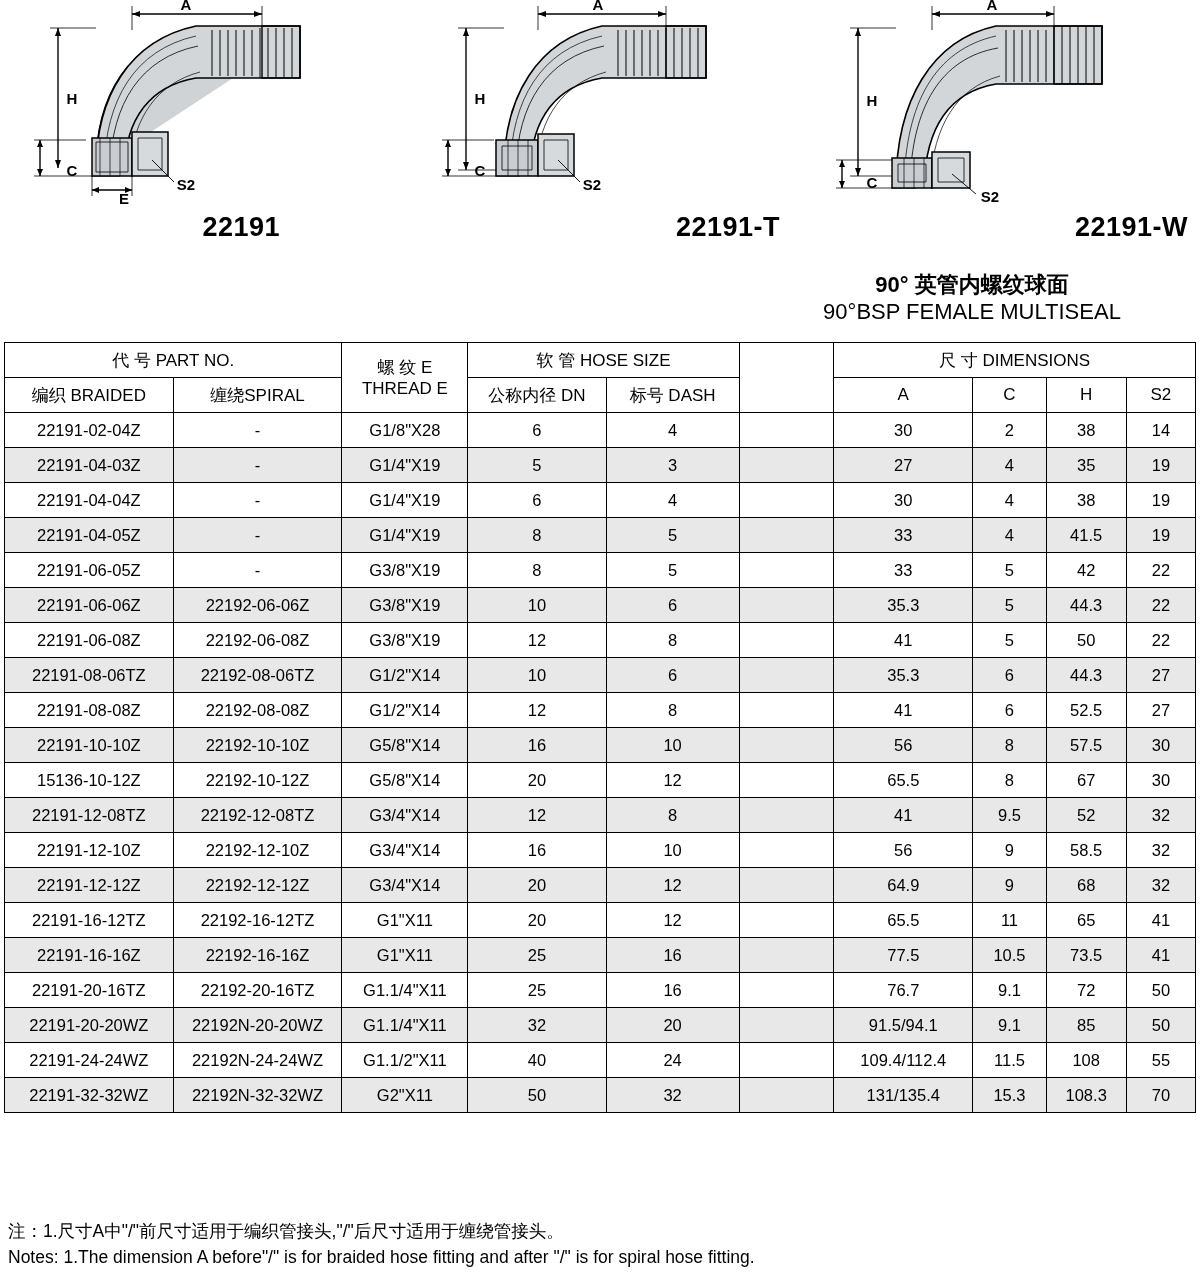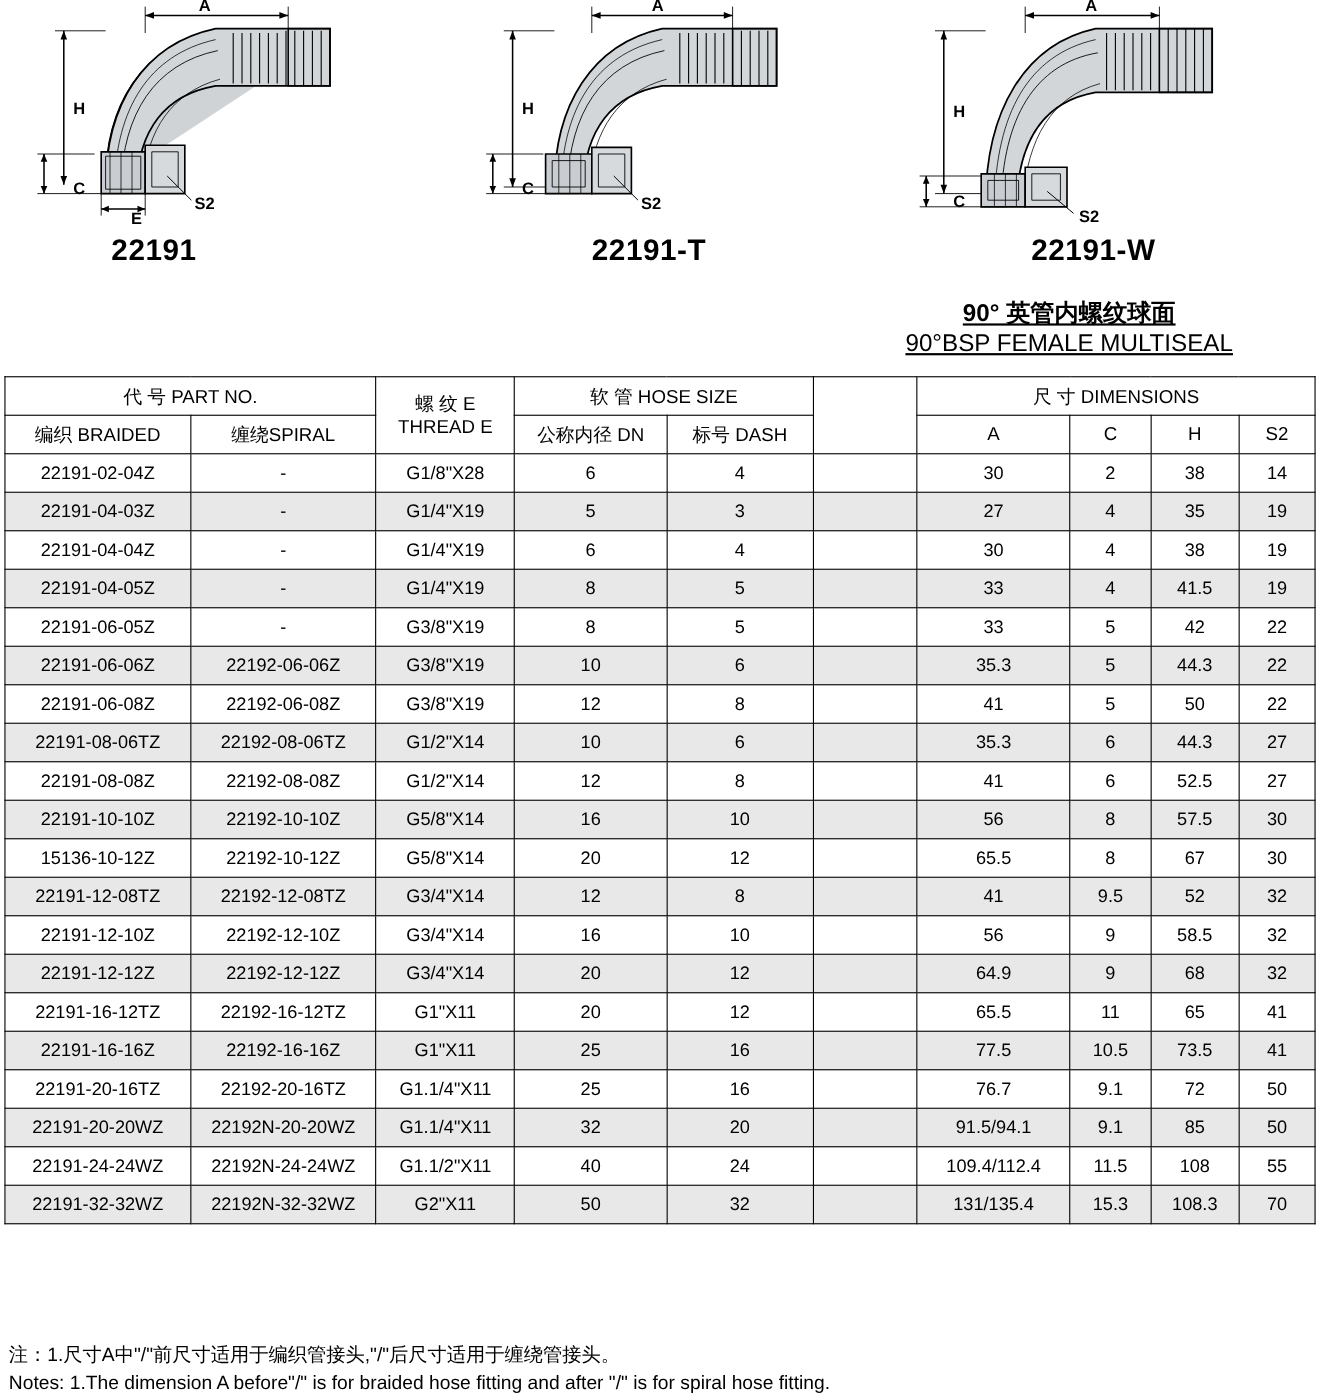--- a/index.html
+++ b/index.html
@@ -33,37 +33,36 @@
     top: 0;
     left: 0;
     right: 0;
     height: 212px;
   }
   .dwg-label {
     position: absolute;
     top: 212px;
     left: 0;
     right: 0;
-    text-align: center;
+    text-align: right;
     font-size: 27px;
     font-weight: bold;
     letter-spacing: 0.5px;
   }
   .dwg-label.c1 { padding-right: 120px; }
   .dwg-label.c2 { padding-right: 20px; }
   .dwg-label.c3 { padding-right: 12px; }
 
   .title-block {
     position: absolute;
     right: 8px;
     top: 272px;
     width: 440px;
     text-align: center;
     line-height: 1.22;
-    text-decoration: underline;
   }
   .title-cn {
     font-size: 22px;
     font-weight: bold;
   }
   .title-en {
     font-size: 22px;
   }
 
   

